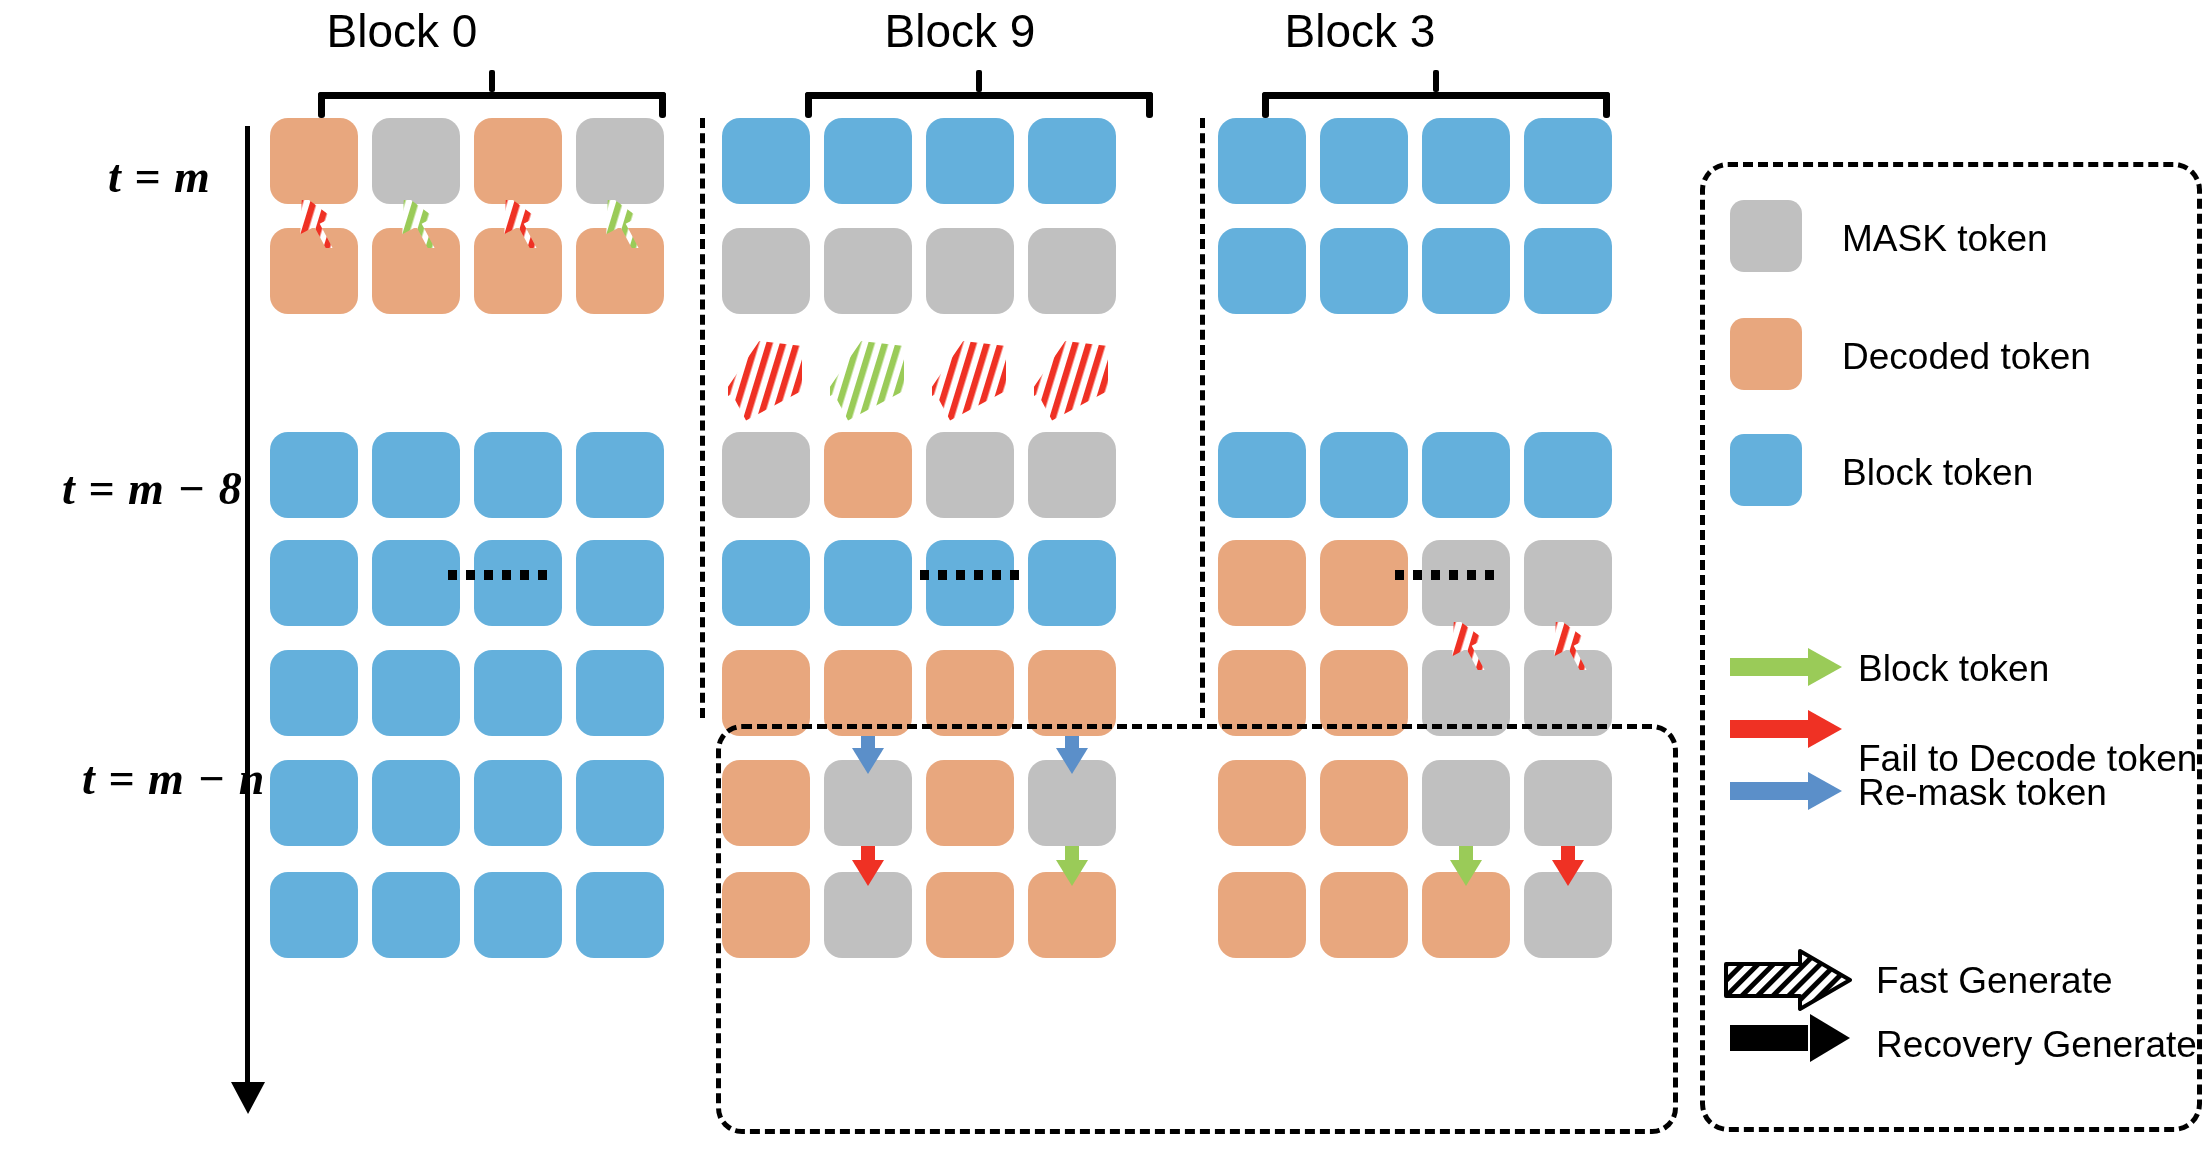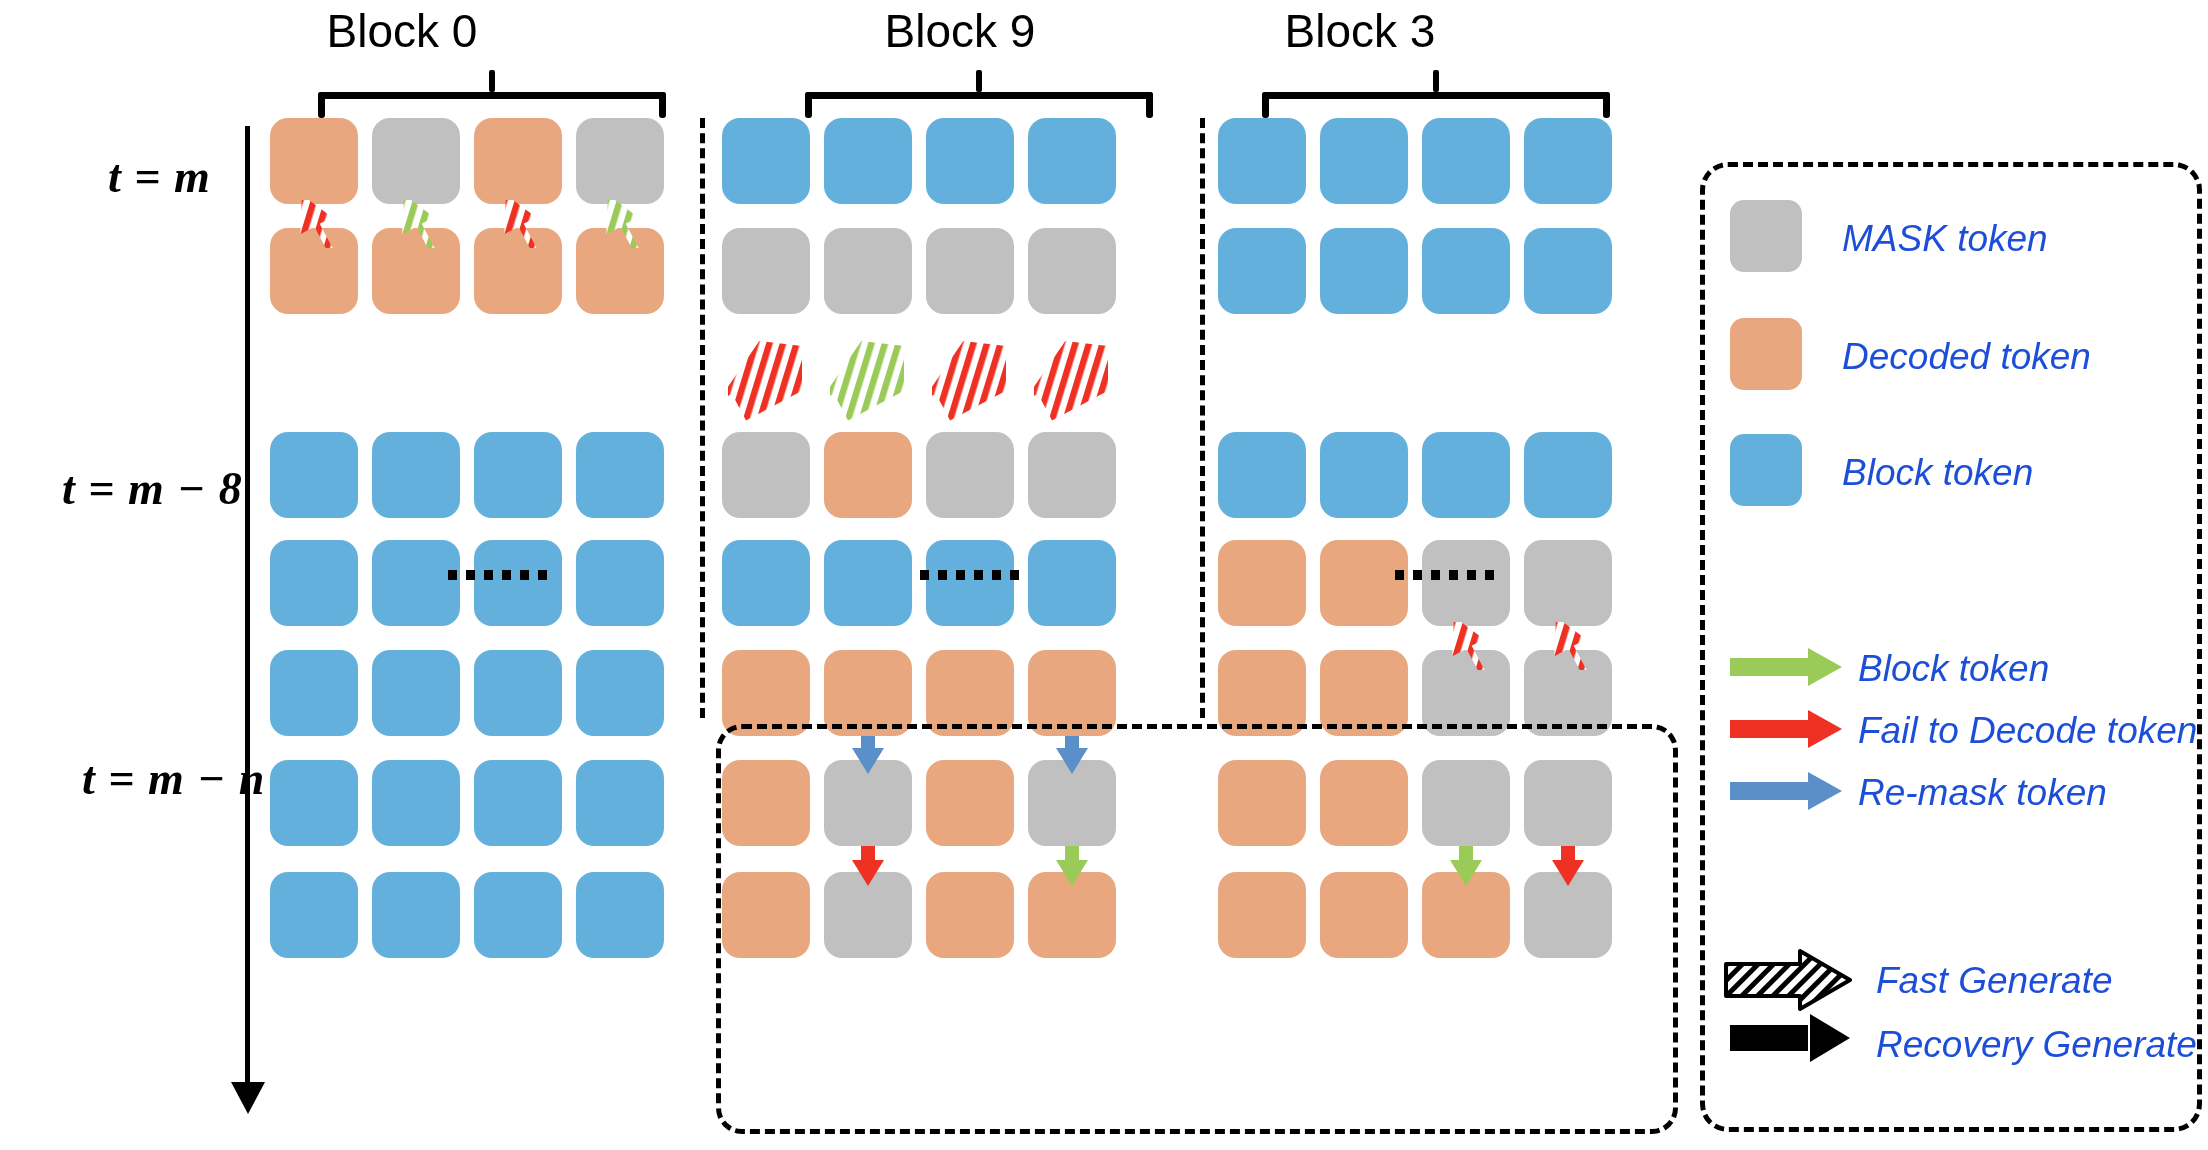--- a/index.html
+++ b/index.html
@@ -55,22 +55,22 @@
   .arrow-v .shaft{position:absolute;left:50%;margin-left:-7px;top:0;width:14px;}
   .arrow-v .head{position:absolute;left:50%;margin-left:-16px;bottom:0;width:0;height:0;
      border-left:16px solid transparent;border-right:16px solid transparent;}
 
   
   .hatch{position:absolute;}
 
   
   .legend-box{position:absolute;border:5px dashed #000;border-radius:28px;}
   .legend-swatch{position:absolute;width:72px;height:72px;border-radius:14px;}
-  .legend-text{position:absolute;font-size:37px;line-height:1;white-space:nowrap;color:#1d4ed8;
-     font-family:"Liberation Sans","DejaVu Sans",sans-serif;font-style:italic;}
+  .legend-text{position:absolute;font-size:37px;line-height:1;white-space:nowrap;color:#000000;
+     font-family:"Liberation Sans","DejaVu Sans",sans-serif;}
   .legend-arrow{position:absolute;}
   .legend-arrow .shaft{position:absolute;left:0;top:50%;margin-top:-9px;height:18px;}
   .legend-arrow .head{position:absolute;right:0;top:50%;margin-top:-19px;width:0;height:0;
      border-top:19px solid transparent;border-bottom:19px solid transparent;}
 </style>
 </head>
 <body>
 
 <div class="block-title" style="left:282px;top:8px;width:240px;">Block 0</div>
 <div class="block-title" style="left:840px;top:8px;width:240px;">Block 9</div>
@@ -350,21 +350,21 @@
 <div class="legend-arrow" style="left:1730px;top:648px;width:112px;height:38px;">
   <div class="shaft" style="width:78px;background:#9acb58;"></div>
   <div class="head" style="border-left:34px solid #9acb58;"></div>
 </div>
 <div class="legend-text" style="left:1858px;top:650px;">Block token</div>
 
 <div class="legend-arrow" style="left:1730px;top:710px;width:112px;height:38px;">
   <div class="shaft" style="width:78px;background:#ef3124;"></div>
   <div class="head" style="border-left:34px solid #ef3124;"></div>
 </div>
-<div class="legend-text" style="left:1858px;top:712px;">Fail to Decode token</div>
+<div class="legend-text" style="left:1858px;top:740px;">Fail to Decode token</div>
 
 <div class="legend-arrow" style="left:1730px;top:772px;width:112px;height:38px;">
   <div class="shaft" style="width:78px;background:#5b8fc9;"></div>
   <div class="head" style="border-left:34px solid #5b8fc9;"></div>
 </div>
 <div class="legend-text" style="left:1858px;top:774px;">Re-mask token</div>
 
 <div style="position:absolute;left:1724px;top:948px;width:130px;height:64px;">
   <svg width="130" height="64" viewBox="0 0 130 64">
     <defs>

